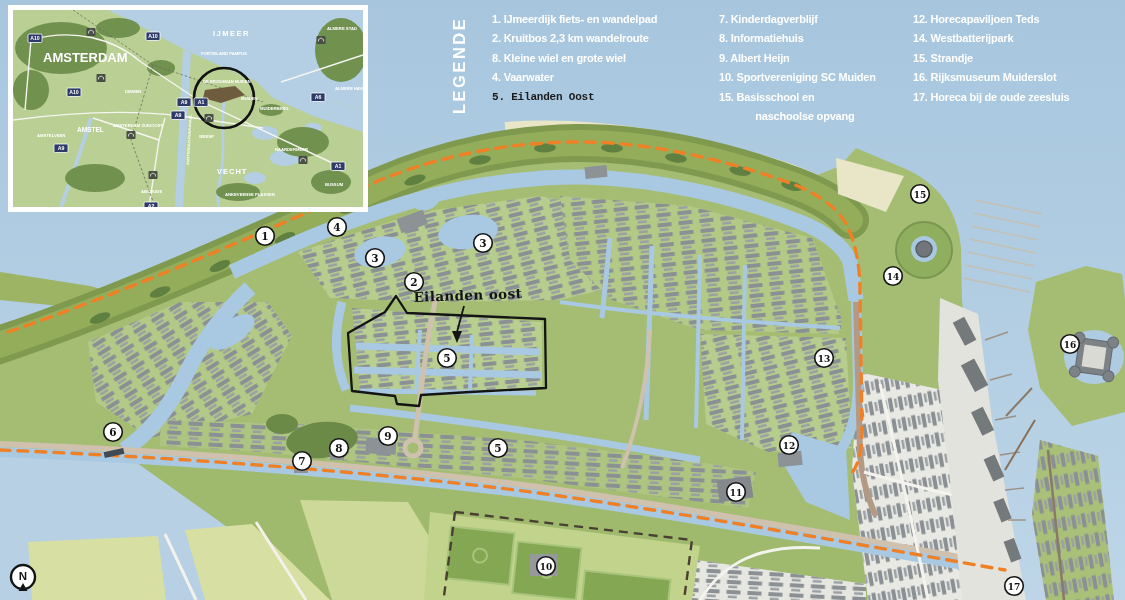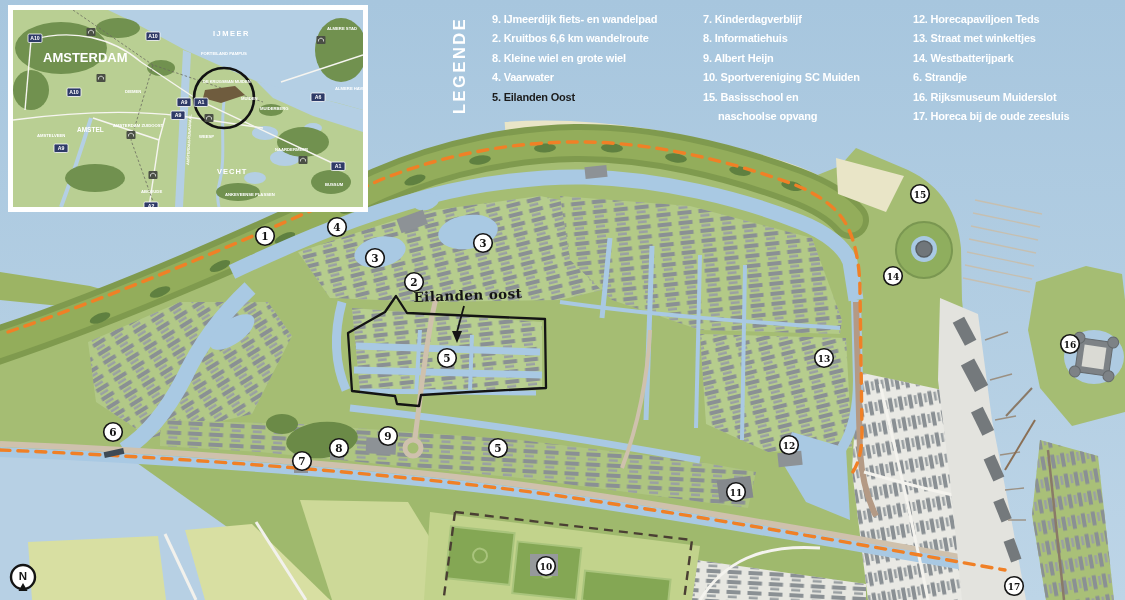--- a/index.html
+++ b/index.html
@@ -5,23 +5,23 @@
   html,body{margin:0;padding:0;background:#9fb9ce;}
   .stage{position:relative;width:1125px;height:600px;overflow:hidden;
          font-family:"Liberation Sans",sans-serif;}
   .stage svg.mapsvg{position:absolute;left:0;top:0;}
   
   .legend-title{position:absolute;left:450px;top:12px;height:102px;
     writing-mode:vertical-rl;transform:rotate(180deg);
     color:#fff;font-weight:bold;font-size:16.5px;letter-spacing:2.5px;}
   .lcol{position:absolute;top:10px;color:#fff;font-weight:bold;
     font-size:11px;letter-spacing:-0.2px;line-height:19.4px;white-space:nowrap;}
-  .lc1{left:492px}.lc2{left:703px}.lc3{left:913px}
-  .lcol .dark{color:#1b1b1b;}
-  .lcol .indent{padding-left:15px;}
+  .lc1{left:492px}.lc2{left:719px}.lc3{left:913px}
+  .lcol .dark{color:#1b1b1b;font-family:Liberation Mono, monospace;}
+  .lcol .indent{padding-left:15px;text-align:center;}
   
   text{font-family:"Liberation Sans",sans-serif;}
   .marker-num{font-family:"DejaVu Serif",serif;font-weight:600;fill:#111;}
   .maplabel{font-family:"DejaVu Serif",serif;font-weight:600;font-size:13.5px;
     fill:#141414;letter-spacing:.4px;}
   .compassN{font-weight:bold;font-size:11.5px;fill:#141414;}
   .ins-label{fill:#fff;font-weight:bold;}
   .ins-shield-t{fill:#fff;font-weight:bold;font-size:5.2px;}
 </style>
 </head>
@@ -455,36 +455,35 @@
             <text x="212" y="186" class="ins-label" font-size="4.2">ANKEVEENSE PLASSEN</text>
             <text x="312" y="176" class="ins-label" font-size="4.2">BUSSUM</text>
             <text x="176" y="155" class="ins-label" font-size="3.8" transform="rotate(-87 176 155)">AMSTERDAM-RIJNKANAAL</text>
           </g>
     </g>
   </g>
 </svg>
 
 <div class="legend-title">LEGENDE</div>
 <div class="lcol lc1">
-  <div>9. IJmeerdijk fiets- en wandelpad</div>
-  <div>2. Kruitbos 6,6 km wandelroute</div>
+  <div>1. IJmeerdijk fiets- en wandelpad</div>
+  <div>2. Kruitbos 2,3 km wandelroute</div>
   <div>8. Kleine wiel en grote wiel</div>
   <div>4. Vaarwater</div>
   <div class="dark">5. Eilanden Oost</div>
 </div>
 <div class="lcol lc2">
   <div>7. Kinderdagverblijf</div>
   <div>8. Informatiehuis</div>
   <div>9.  Albert Heijn</div>
   <div>10. Sportvereniging SC Muiden</div>
   <div>15. Basisschool en</div>
   <div class="indent">naschoolse opvang</div>
 </div>
 <div class="lcol lc3">
   <div>12. Horecapaviljoen Teds</div>
-  <div>13. Straat met winkeltjes</div>
   <div>14. Westbatterijpark</div>
-  <div>6. Strandje</div>
+  <div>15. Strandje</div>
   <div>16. Rijksmuseum Muiderslot</div>
   <div>17. Horeca bij de oude zeesluis</div>
 </div>
 
 </div>
 
 </body></html>

